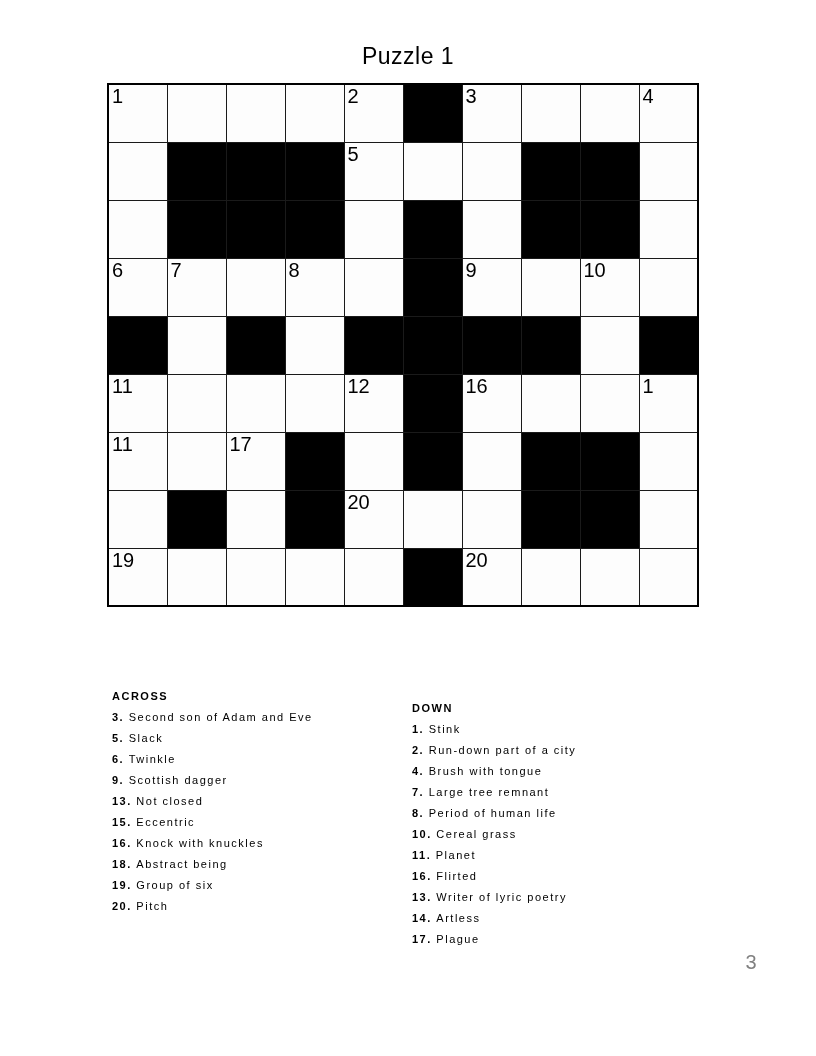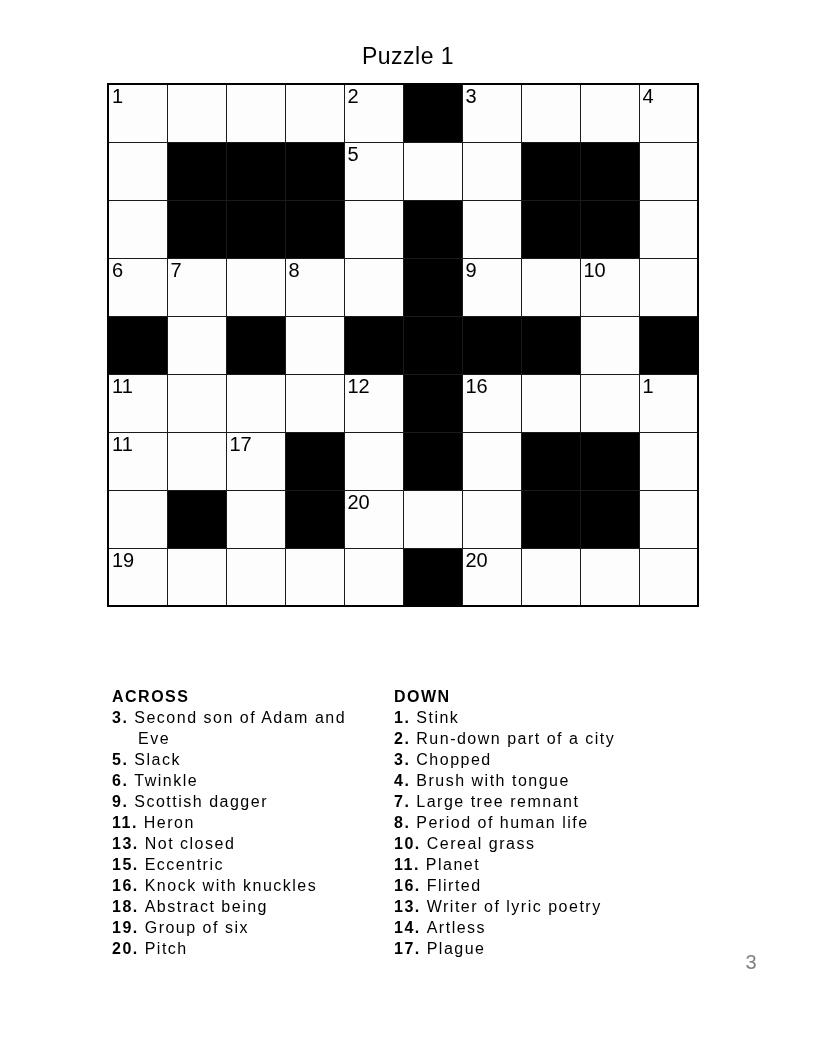--- a/index.html
+++ b/index.html
@@ -49,26 +49,26 @@
   .cellnum {
     display: block;
     font-size: 20px;
     line-height: 1.05;
     padding: 1px 0 0 3px;
     letter-spacing: 0;
   }
   .clues {
     position: absolute;
     top: 686px;
-    font-size: 16px;
+    font-size: 11px;
     line-height: 21px;
     letter-spacing: 1.5px;
   }
   .clues.across { left: 112px; width: 252px; }
-  .clues.down   { left: 394px; width: 264px; }
+  .clues.down   { left: 412px; width: 264px; margin-top: 12px; }
   .clue-heading {
     font-weight: bold;
   }
   .clue {
     padding-left: 26px;
     text-indent: -26px;
   }
   .clue .num {
     font-weight: bold;
   }
@@ -239,36 +239,34 @@
     </tbody>
 </table>
 
 <div class="clues across">
   <div class="clue-heading">ACROSS</div>
   <div>
       <div class="clue"><span class="num">3.</span><span class="txt">&nbsp;Second son of Adam and Eve</span></div>
       <div class="clue"><span class="num">5.</span><span class="txt">&nbsp;Slack</span></div>
       <div class="clue"><span class="num">6.</span><span class="txt">&nbsp;Twinkle</span></div>
       <div class="clue"><span class="num">9.</span><span class="txt">&nbsp;Scottish dagger</span></div>
-      <div class="clue"><span class="num">11.</span><span class="txt">&nbsp;Heron</span></div>
       <div class="clue"><span class="num">13.</span><span class="txt">&nbsp;Not closed</span></div>
       <div class="clue"><span class="num">15.</span><span class="txt">&nbsp;Eccentric</span></div>
       <div class="clue"><span class="num">16.</span><span class="txt">&nbsp;Knock with knuckles</span></div>
       <div class="clue"><span class="num">18.</span><span class="txt">&nbsp;Abstract being</span></div>
       <div class="clue"><span class="num">19.</span><span class="txt">&nbsp;Group of six</span></div>
       <div class="clue"><span class="num">20.</span><span class="txt">&nbsp;Pitch</span></div>
     </div>
 </div>
 
 <div class="clues down">
   <div class="clue-heading">DOWN</div>
   <div>
       <div class="clue"><span class="num">1.</span><span class="txt">&nbsp;Stink</span></div>
       <div class="clue"><span class="num">2.</span><span class="txt">&nbsp;Run-down part of a city</span></div>
-      <div class="clue"><span class="num">3.</span><span class="txt">&nbsp;Chopped</span></div>
       <div class="clue"><span class="num">4.</span><span class="txt">&nbsp;Brush with tongue</span></div>
       <div class="clue"><span class="num">7.</span><span class="txt">&nbsp;Large tree remnant</span></div>
       <div class="clue"><span class="num">8.</span><span class="txt">&nbsp;Period of human life</span></div>
       <div class="clue"><span class="num">10.</span><span class="txt">&nbsp;Cereal grass</span></div>
       <div class="clue"><span class="num">11.</span><span class="txt">&nbsp;Planet</span></div>
       <div class="clue"><span class="num">16.</span><span class="txt">&nbsp;Flirted</span></div>
       <div class="clue"><span class="num">13.</span><span class="txt">&nbsp;Writer of lyric poetry</span></div>
       <div class="clue"><span class="num">14.</span><span class="txt">&nbsp;Artless</span></div>
       <div class="clue"><span class="num">17.</span><span class="txt">&nbsp;Plague</span></div>
     </div>

